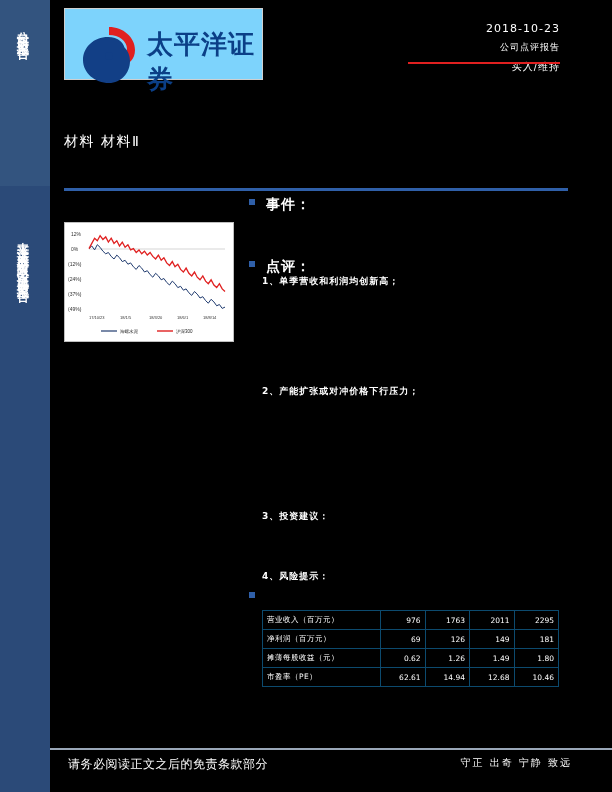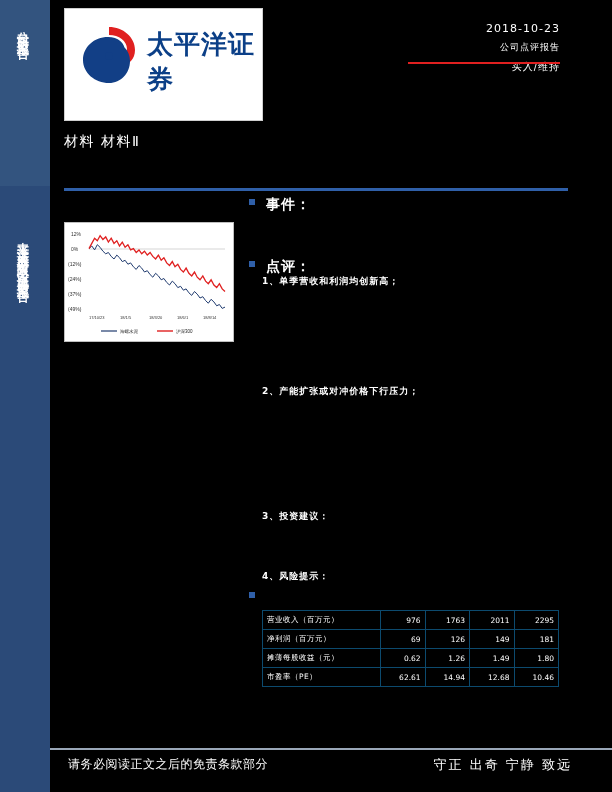--- a/index.html
+++ b/index.html
@@ -62,22 +62,22 @@
     top: 232px;
     font-size: 12px;
   }
 
   
   .logo-box {
     position: absolute;
     left: 64px;
     top: 8px;
     width: 199px;
-    height: 113px;
-    background: #ffffff;
+    height: 72px;
+    background: #7dd3fc;
     border: 1px solid #cfcfcf;
     box-sizing: border-box;
   }
   .logo-mark {
     position: absolute;
     left: 12px;
     top: 14px;
     width: 64px;
     height: 64px;
   }
@@ -229,21 +229,21 @@
     font-family: "DejaVu Sans", sans-serif;
     font-size: 12px;
     color: #ffffff;
     letter-spacing: 0.5px;
   }
   .footer-right {
     position: absolute;
     right: 40px;
     top: 756px;
     font-family: "DejaVu Sans", sans-serif;
-    font-size: 13px;
+    font-size: 10px;
     color: #ffffff;
     letter-spacing: 2px;
   }
 </style>
 </head>
 <body>
 
 <div class="page">
 
   <div class="left-band">

